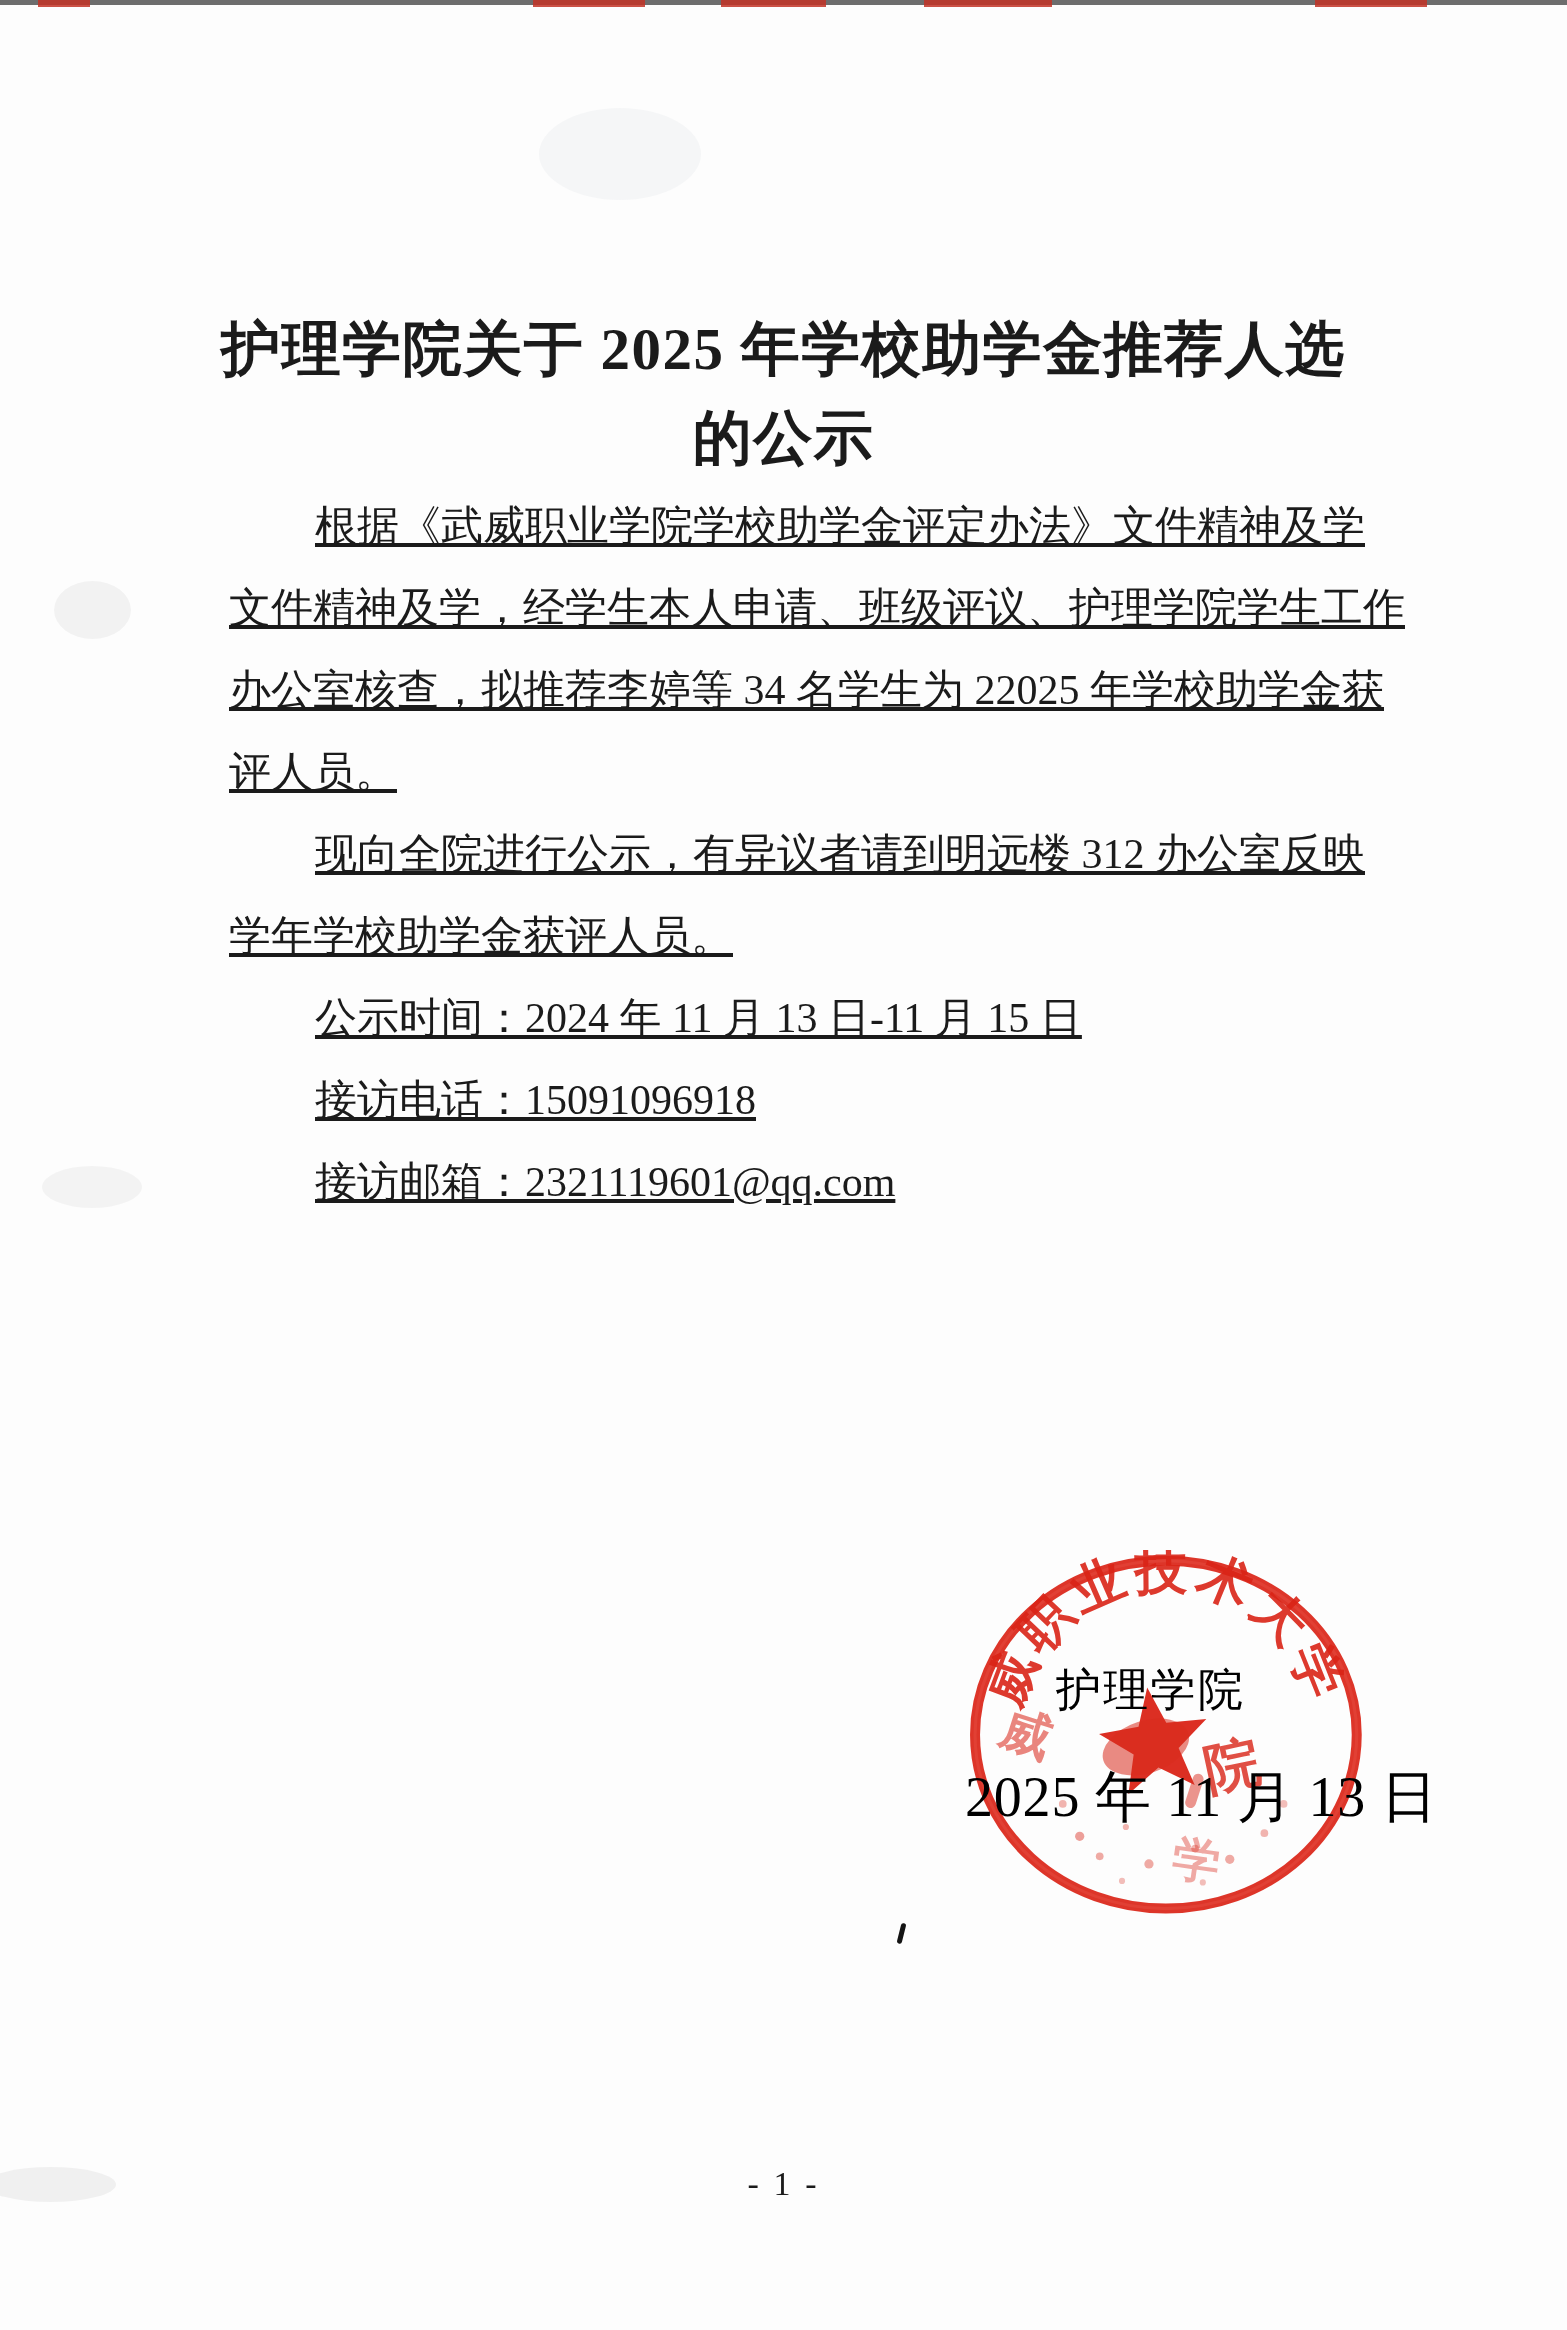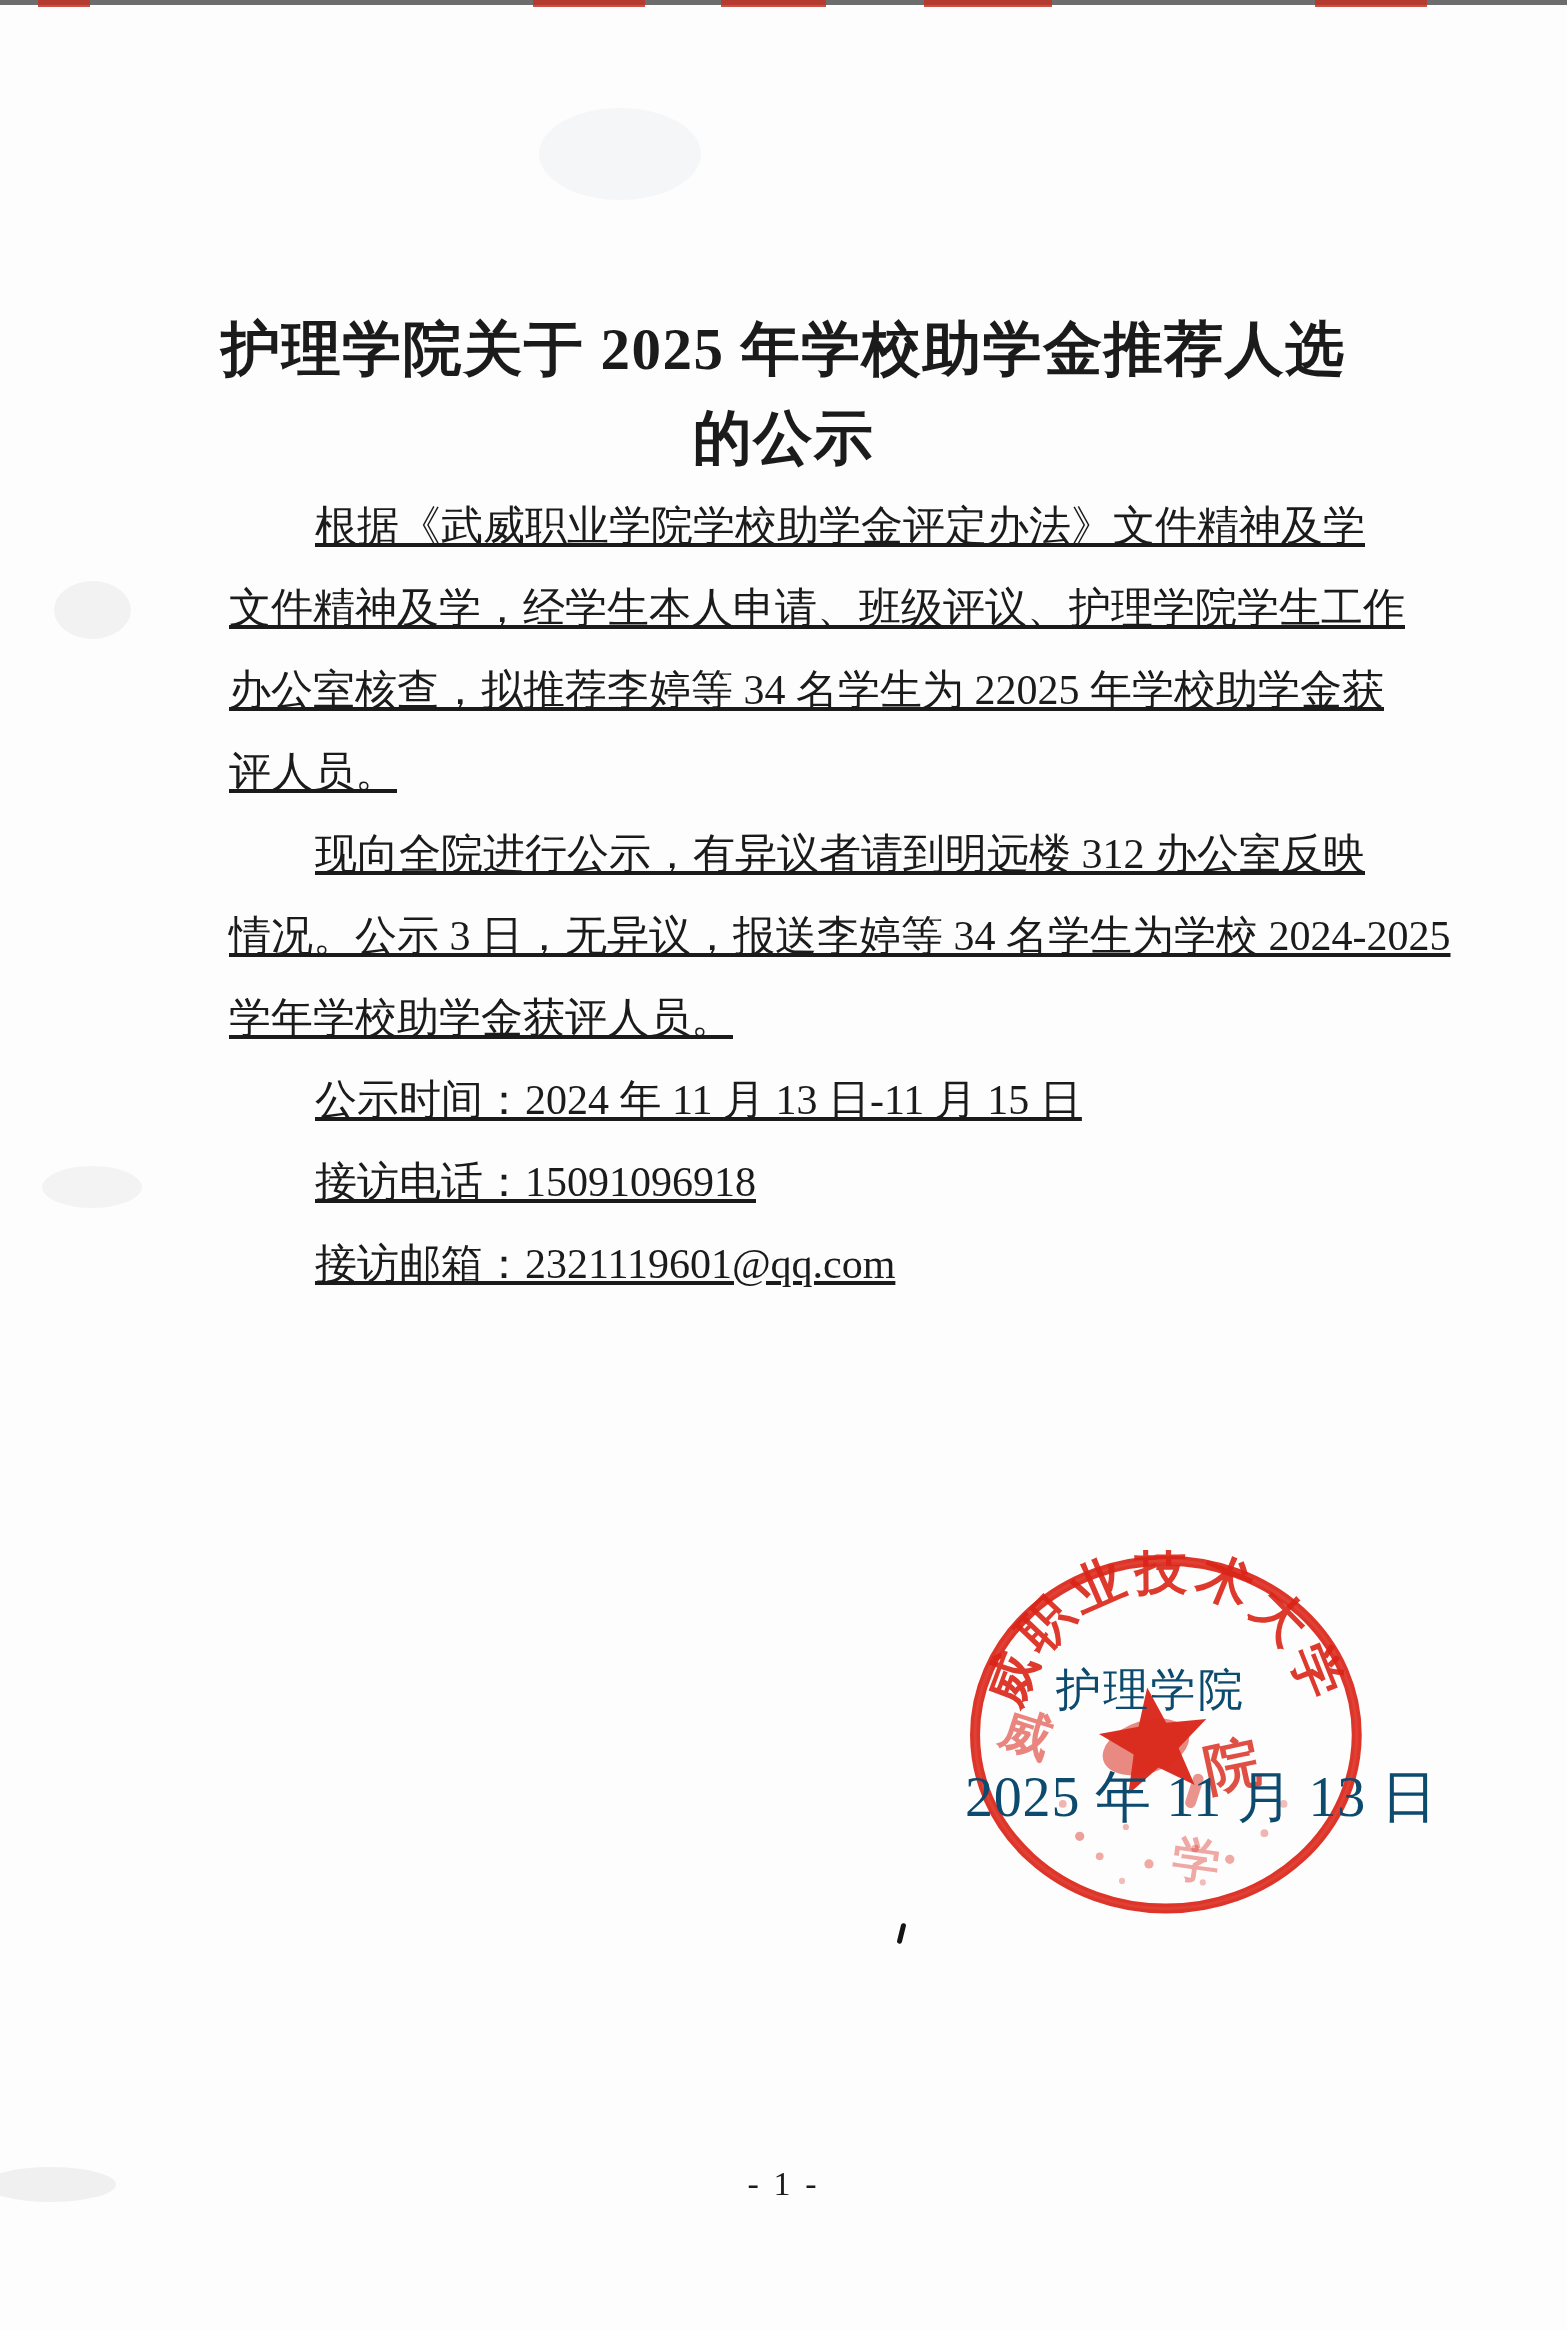--- a/index.html
+++ b/index.html
@@ -37,21 +37,21 @@
   }
   
   .tick{
     position:absolute;left:899px;top:1923px;width:5.4px;height:21px;
     background:#141414;border-radius:3.1px;transform:rotate(14deg);
   }
   
   .seal{position:absolute;left:964px;top:1550px;width:413px;height:374px;z-index:1;}
   .seal svg{display:block;}
   .seal-overlay{
-    position:absolute;z-index:2;color:#0c4a6e;white-space:nowrap;
+    position:absolute;z-index:2;color:#000000;white-space:nowrap;
     font-family:"Liberation Serif","DejaVu Serif",serif;
   }
   .seal-overlay.name{left:1056px;top:1660px;font-size:45px;letter-spacing:2.3px;}
   .seal-overlay.date{left:965px;top:1760px;font-size:56px;letter-spacing:0.8px;}
 </style>
 </head>
 <body>
 
 <div class="page">
 
@@ -69,21 +69,20 @@
 
   <div class="title l1">护理学院关于 2025 年学校助学金推荐人选</div>
   <div class="title l2">的公示</div>
 
   <div class="body-block">
     <div class="bline indent">根据《武威职业学院学校助学金评定办法》文件精神及学</div>
     <div class="bline">文件精神及学，经学生本人申请、班级评议、护理学院学生工作</div>
     <div class="bline">办公室核查，拟推荐李婷等 34 名学生为 22025 年学校助学金获</div>
     <div class="bline">评人员。</div>
     <div class="bline indent">现向全院进行公示，有异议者请到明远楼 312 办公室反映</div>
-    <div class="bline">情况。公示 3 日，无异议，报送李婷等 34 名学生为学校 2024-2025</div>
     <div class="bline">学年学校助学金获评人员。</div>
     <div class="bline indent">公示时间：2024 年 11 月 13 日-11 月 15 日</div>
     <div class="bline indent">接访电话：15091096918</div>
     <div class="bline indent">接访邮箱：2321119601@qq.com</div>
   </div>
 
   <div class="tick"></div>
 
   <div class="seal">
     <svg width="413" height="374" viewBox="0 0 536 486" xmlns="http://www.w3.org/2000/svg">

